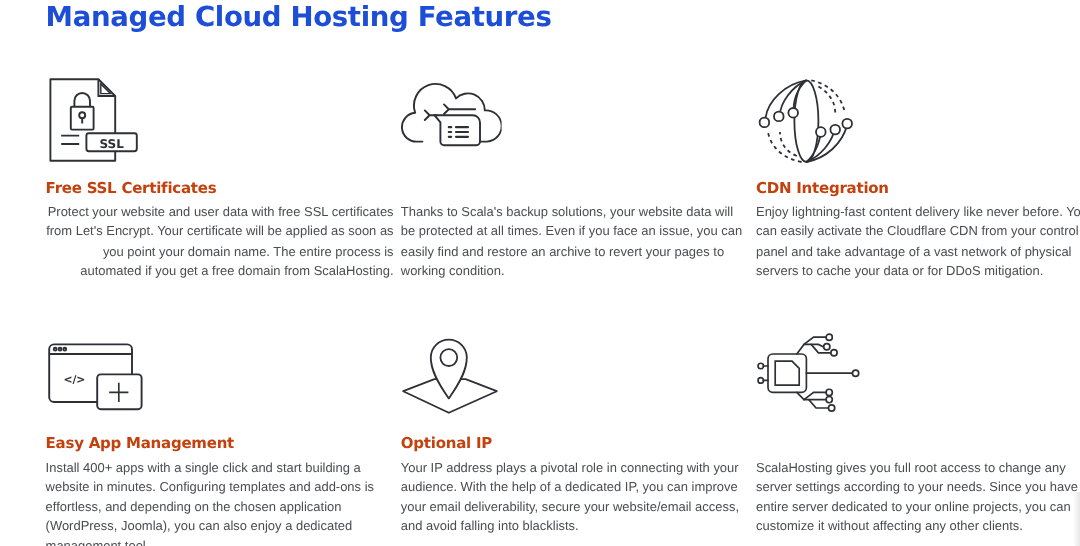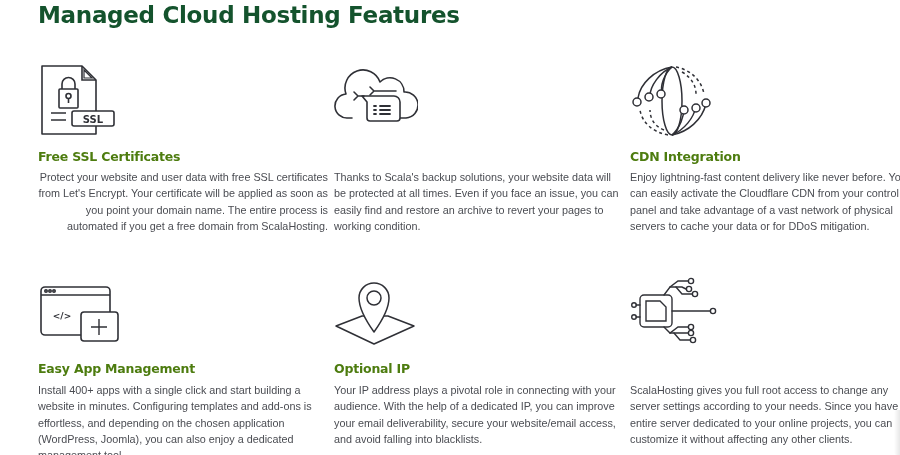--- a/index.html
+++ b/index.html
@@ -4,29 +4,29 @@
 <style>
   html, body { margin:0; padding:0; }
   body {
     width:900px; height:455px; overflow:hidden; background:#ffffff;
     font-family:"DejaVu Sans", "Liberation Sans", sans-serif; color:#2b2d33;
     position:relative;
   }
   .title {
     position:absolute; left:38px; top:2px; margin:0;
     font-family:"DejaVu Sans", sans-serif; font-weight:bold;
-    font-size:23px; letter-spacing:-0.3px; color:#14532d;
+    font-size:23px; letter-spacing:-0.3px; color:#1d4ed8;
   }
   .card { position:absolute; width:290px;text-decoration:underline; }
   .icon { position:absolute; left:0; }
   .icon svg { display:block; }
   .card h3 {
     position:absolute; margin:0; left:0;
     font-family:"DejaVu Sans", sans-serif; font-weight:bold; font-size:12.5px;
-    color:#4d7c0f; letter-spacing:-0.2px; white-space:nowrap;
+    color:#c2410c; letter-spacing:-0.2px; white-space:nowrap;
   }
   .card p {
     position:absolute; margin:0; left:0; width:290px;
     font-family:"Liberation Sans", sans-serif; font-size:10.8px; line-height:16.3px;
     color:#4a4c52;
   }
   .scroll-hint {
     position:absolute; right:0; top:410px; width:6px; height:45px;
     background:linear-gradient(to right, #fff, #e7e7e7); border-radius:3px 0 0 3px;
   }

